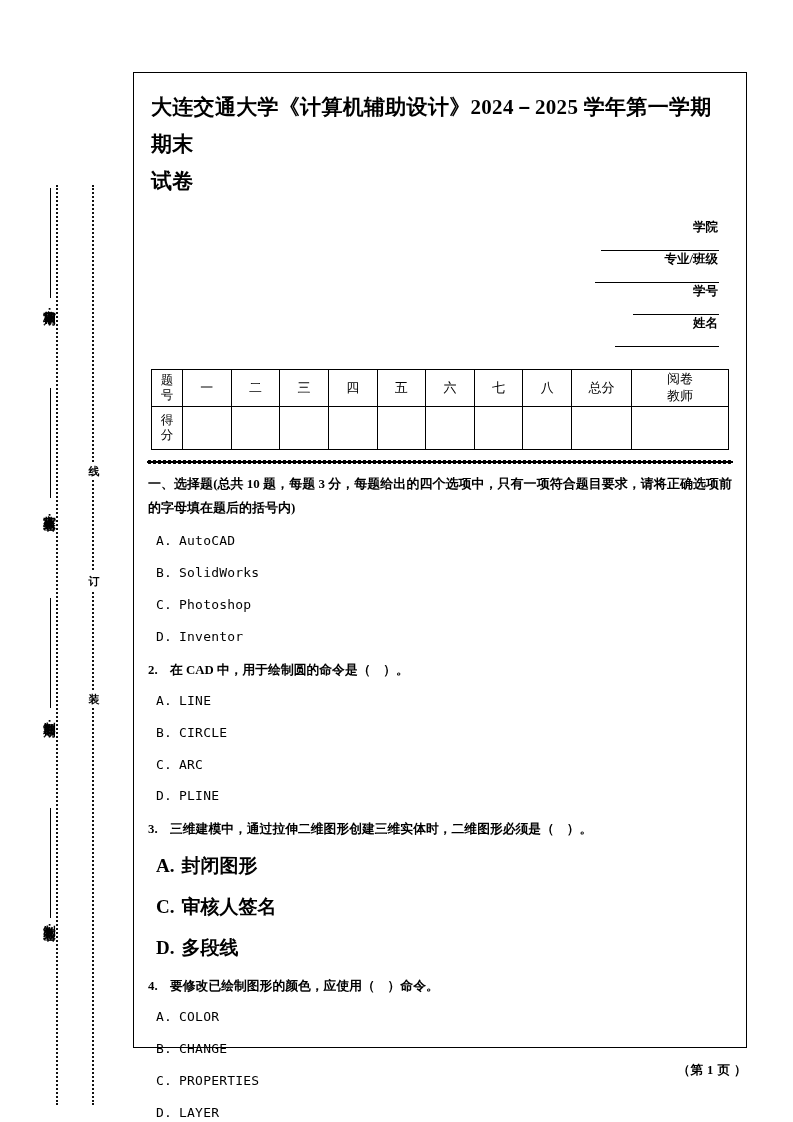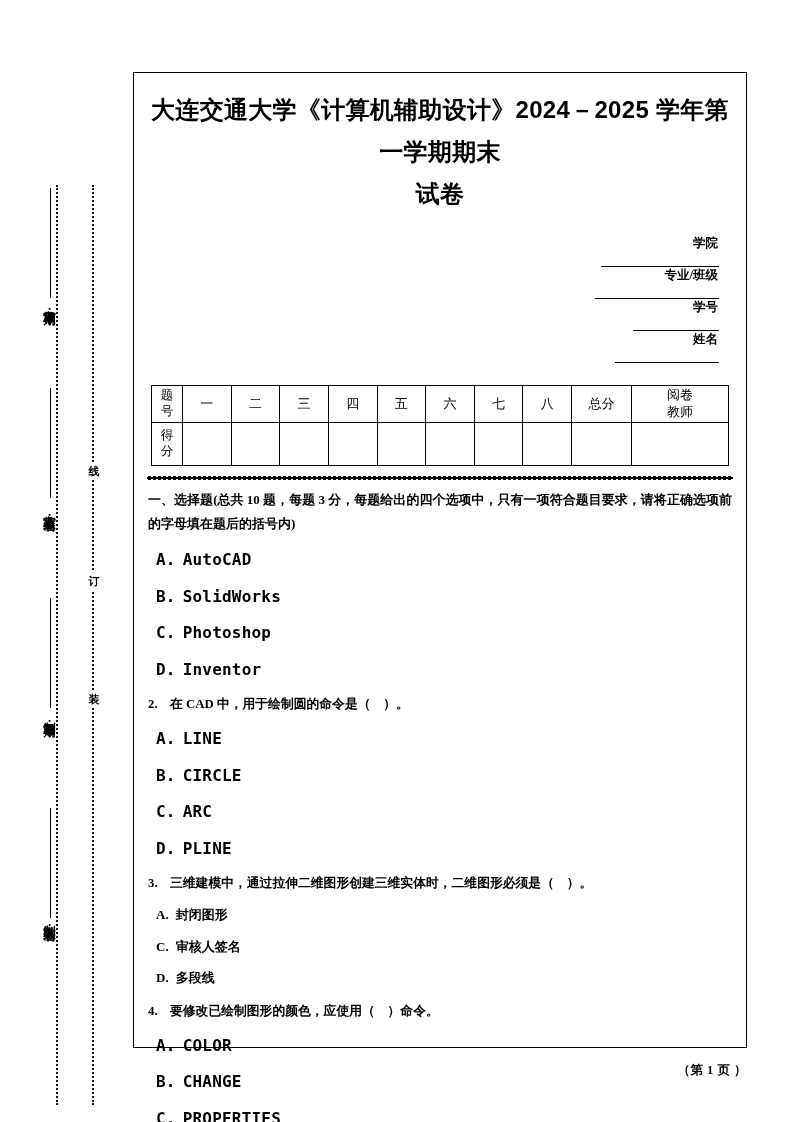--- a/index.html
+++ b/index.html
@@ -75,24 +75,23 @@
     left: 133px;
     top: 72px;
     width: 614px;
     height: 976px;
     border: 1.6px solid #000;
     box-sizing: border-box;
     padding: 0 13px;
   }
 
   #paper-title {
-    font-family: Liberation Sans, sans-serif;
-    font-weight: bold;
-    font-size: 24px;
-    text-align: center;
+    font-family: Liberation Serif, serif;
+    font-weight: bold;
+    font-size: 21px;
     line-height: 1.75;
     letter-spacing: 0.3px;
     margin: 16px 4px 0 4px;
   }
 
   #info-line {
     display: flex;
     align-items: flex-end;
     margin: 20px 14px 0 14px;
     font-family: "Liberation Serif", "DejaVu Serif", serif;
@@ -167,29 +166,29 @@
   .question {
     font-family: "Liberation Serif", "DejaVu Serif", serif;
     font-weight: bold;
     font-size: 12.8px;
     line-height: 1.6;
     margin: 12px 1px 2px 1px;
   }
   .option {
     font-family: "Liberation Serif", "DejaVu Serif", serif;
     font-weight: bold;
-    font-size: 13px;
+    font-size: 19px;
     line-height: 1.6;
     margin: 11px 1px 0 1px;
     padding-left: 8px;
   }
   .option.mono {
     font-family: "DejaVu Sans Mono", "Liberation Mono", monospace;
-    font-weight: bold;
-    font-size: 16px;
+    font-weight: normal;
+    font-size: 13px;
     letter-spacing: 0.2px;
   }
   .opt-letter { display: inline-block; }
   .opt-text { display: inline-block; padding-left: 7px; }
 
   
   #footer {
     position: absolute;
     left: 133px;
     top: 1062px;

